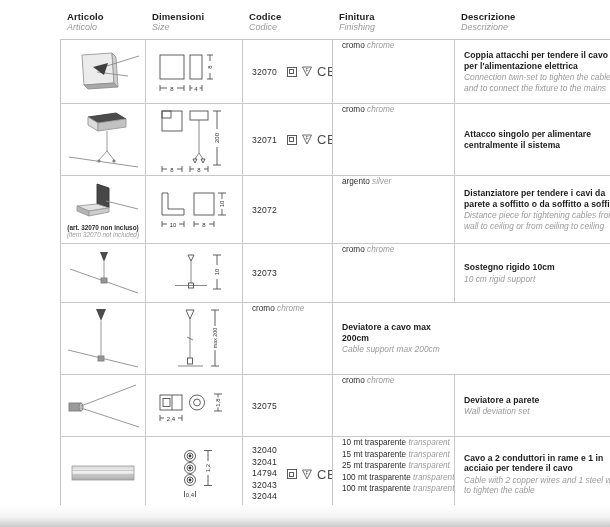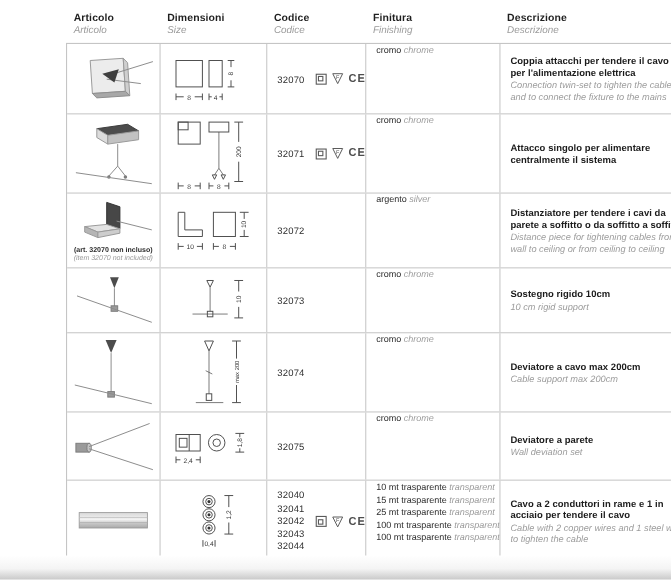--- a/index.html
+++ b/index.html
@@ -32,21 +32,21 @@
   svg .dimtxt.small{font-size:5.3px;}
   svg .thin{stroke-width:.7;stroke:#555;}
   
   .code-cell{justify-content:flex-start;padding-left:9px;gap:10px;}
   .code{font-size:8.6px;color:#2d2d2d;letter-spacing:.2px;}
   .codes-list{display:flex;flex-direction:column;}
   .codes-list .code{line-height:11.6px;}
   .icons{display:flex;align-items:center;gap:4px;}
   .ic-sq{width:8px;height:8px;border:1px solid #5a5a5a;display:flex;align-items:center;justify-content:center;flex:none;}
   .ic-sq>span{width:3px;height:3px;border:1px solid #5a5a5a;display:block;}
-  .ce{font-size:10px;color:#4d4d4d;letter-spacing:.8px;font-weight:bold;transform:scaleY(1.05);}
+  .ce{font-size:13px;color:#4d4d4d;letter-spacing:.8px;font-weight:normal;transform:scaleY(1.05);}
   
   .fin-cell{flex-direction:column;align-items:flex-start;justify-content:flex-start;padding-left:9px;}
   .fin-line{font-size:8.2px;color:#2d2d2d;line-height:11.6px;white-space:nowrap;}
   .fin-line .en{font-style:italic;color:#9b9b9b;}
   
   .desc-cell{flex-direction:column;align-items:flex-start;justify-content:center;padding:5px 9px;}
   .desc-it{font-size:8.6px;font-weight:bold;color:#1b1b1b;line-height:10.5px;letter-spacing:.05px;}
   .desc-en{font-size:8.4px;font-style:italic;color:#9b9b9b;line-height:10.5px;margin-top:1px;}
   
   .footer-fade{position:absolute;left:0;top:505px;width:610px;height:22px;
@@ -295,23 +295,20 @@
           <line x1="26" y1="31" x2="32" y2="34" class="thin"></line>
           <rect x="26.5" y="52" width="5" height="6"></rect>
           <line x1="17" y1="60" x2="42" y2="60" class="thin"></line>
           <line x1="50" y1="4" x2="58" y2="4"></line>
             <line x1="54" y1="4" x2="54" y2="20"></line>
           <line x1="54" y1="44" x2="54" y2="60"></line>
             <line x1="50" y1="60" x2="58" y2="60"></line>
           <text class="dimtxt small" transform="rotate(-90 54 32)" x="54" y="34" text-anchor="middle">max 200</text>
         </svg>
       </div>
-      <div class="cell code-cell">
-        <span class="code">32074</span>
-      </div>
       <div class="cell fin-cell">
         <div class="fin-line"><span>cromo</span> <span class="en">chrome</span></div>
       </div>
       <div class="cell desc-cell">
         <div class="desc-it">Deviatore a cavo max 200cm</div>
         <div class="desc-en">Cable support max 200cm</div>
       </div>
     </div>
 
     <div class="row r6">
@@ -388,21 +385,21 @@
           <text class="dimtxt" transform="rotate(-90 44 21)" x="44" y="23" text-anchor="middle">1,2</text>
           <line x1="20.5" y1="44" x2="20.5" y2="50"></line>
             <line x1="31.5" y1="44" x2="31.5" y2="50"></line>
           <text class="dimtxt" x="26" y="49.5" text-anchor="middle">0,4</text>
         </svg>
       </div>
       <div class="cell code-cell">
         <span class="codes-list">
           <span class="code">32040</span>
           <span class="code">32041</span>
-          <span class="code">32042</span>
+          <span class="code">14794</span>
           <span class="code">32043</span>
           <span class="code">32044</span>
         </span>
         <span class="icons">
           <span class="ic-sq">
               <span></span>
             </span>
           <svg width="12" height="11" viewBox="0 0 12 11">
             <polygon points="1.5,1 10.5,1 6,10" fill="none" stroke="#5a5a5a" stroke-width="0.9"></polygon>
             <text x="6" y="5.8" text-anchor="middle" style="font-size:5px;fill:#5a5a5a;font-family:'Liberation Sans',sans-serif">F</text>

